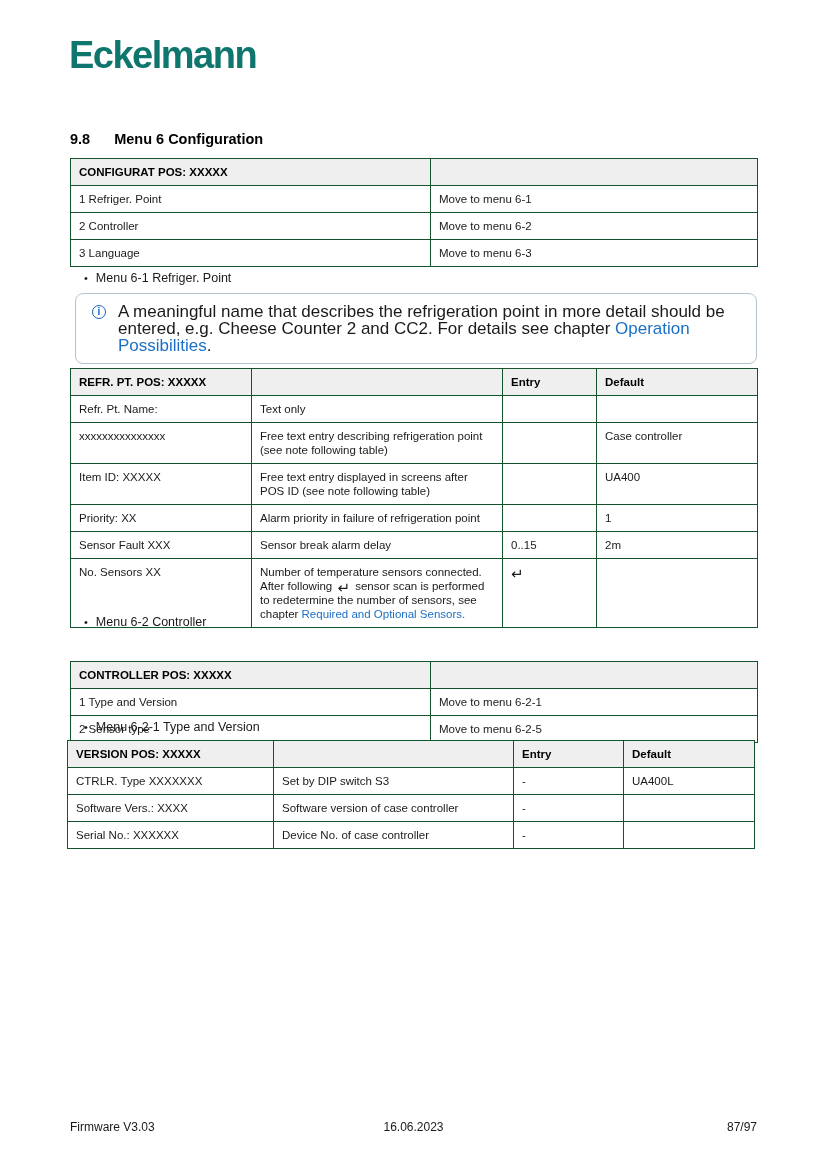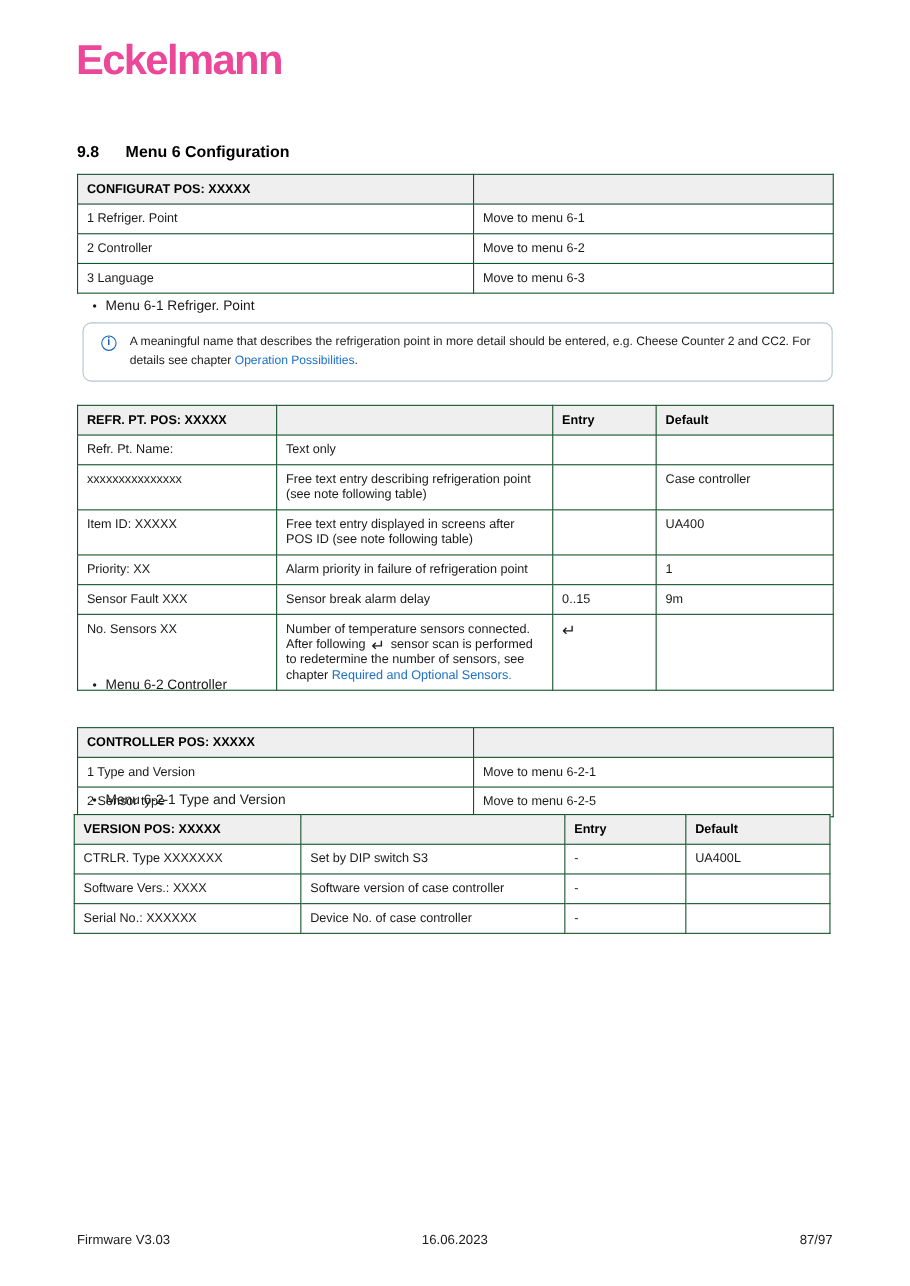--- a/index.html
+++ b/index.html
@@ -9,21 +9,21 @@
     position: relative;
     font-family: "Liberation Sans", sans-serif;
     color: #111;
     overflow: hidden;
   }
   .abs { position: absolute; }
 
   .logo {
     left: 69px; top: 34px;
     font-size: 38px; font-weight: bold;
-    color: #ec4899; letter-spacing: -1.5px;
+    color: #0f766e; letter-spacing: -1.5px;
   }
 
   .heading {
     left: 70px; top: 131px;
     font-size: 14.5px; font-weight: bold; color: #000;
   }
   .heading .hnum { margin-right: 24px; }
 
   table {
     border-collapse: collapse;
@@ -72,21 +72,21 @@
     width: 14px; height: 14px;
     border: 1.5px solid #1565c0;
     border-radius: 50%;
     color: #1565c0;
     font-size: 10px; font-weight: bold;
     line-height: 11px; text-align: center;
     margin: 2px 12px 0 6px;
     flex: none;
   }
   .note-text {
-    font-size: 11px; line-height: 17px; color: #1a1a1a;
+    font-size: 17px; line-height: 17px; color: #1a1a1a;
   }
 
   .link { color: #1b6fc6; }
 
   .enter-glyph {
     font-family: "DejaVu Sans", sans-serif;
     font-size: 15px;
     line-height: 10px;
     position: relative; top: 3px;
     color: #1a1a1a;
@@ -193,21 +193,21 @@
   <tr>
     <td>Priority: XX</td>
     <td>Alarm priority in failure of refrigeration point</td>
     <td></td>
     <td>1</td>
   </tr>
   <tr>
     <td>Sensor Fault XXX</td>
     <td>Sensor break alarm delay</td>
     <td>0..15</td>
-    <td>9m</td>
+    <td>2m</td>
   </tr>
   <tr>
     <td>No. Sensors XX</td>
     <td><span>Number of temperature sensors connected. After following </span><span class="enter-glyph enter-inline">↵</span><span> sensor scan is performed to redetermine the number of sensors, see chapter </span><span class="link">Required and Optional Sensors</span><span class="link">.</span></td>
     <td><span class="enter-glyph">↵</span></td>
     <td></td>
   </tr>
 </tbody>
   </table>
 

